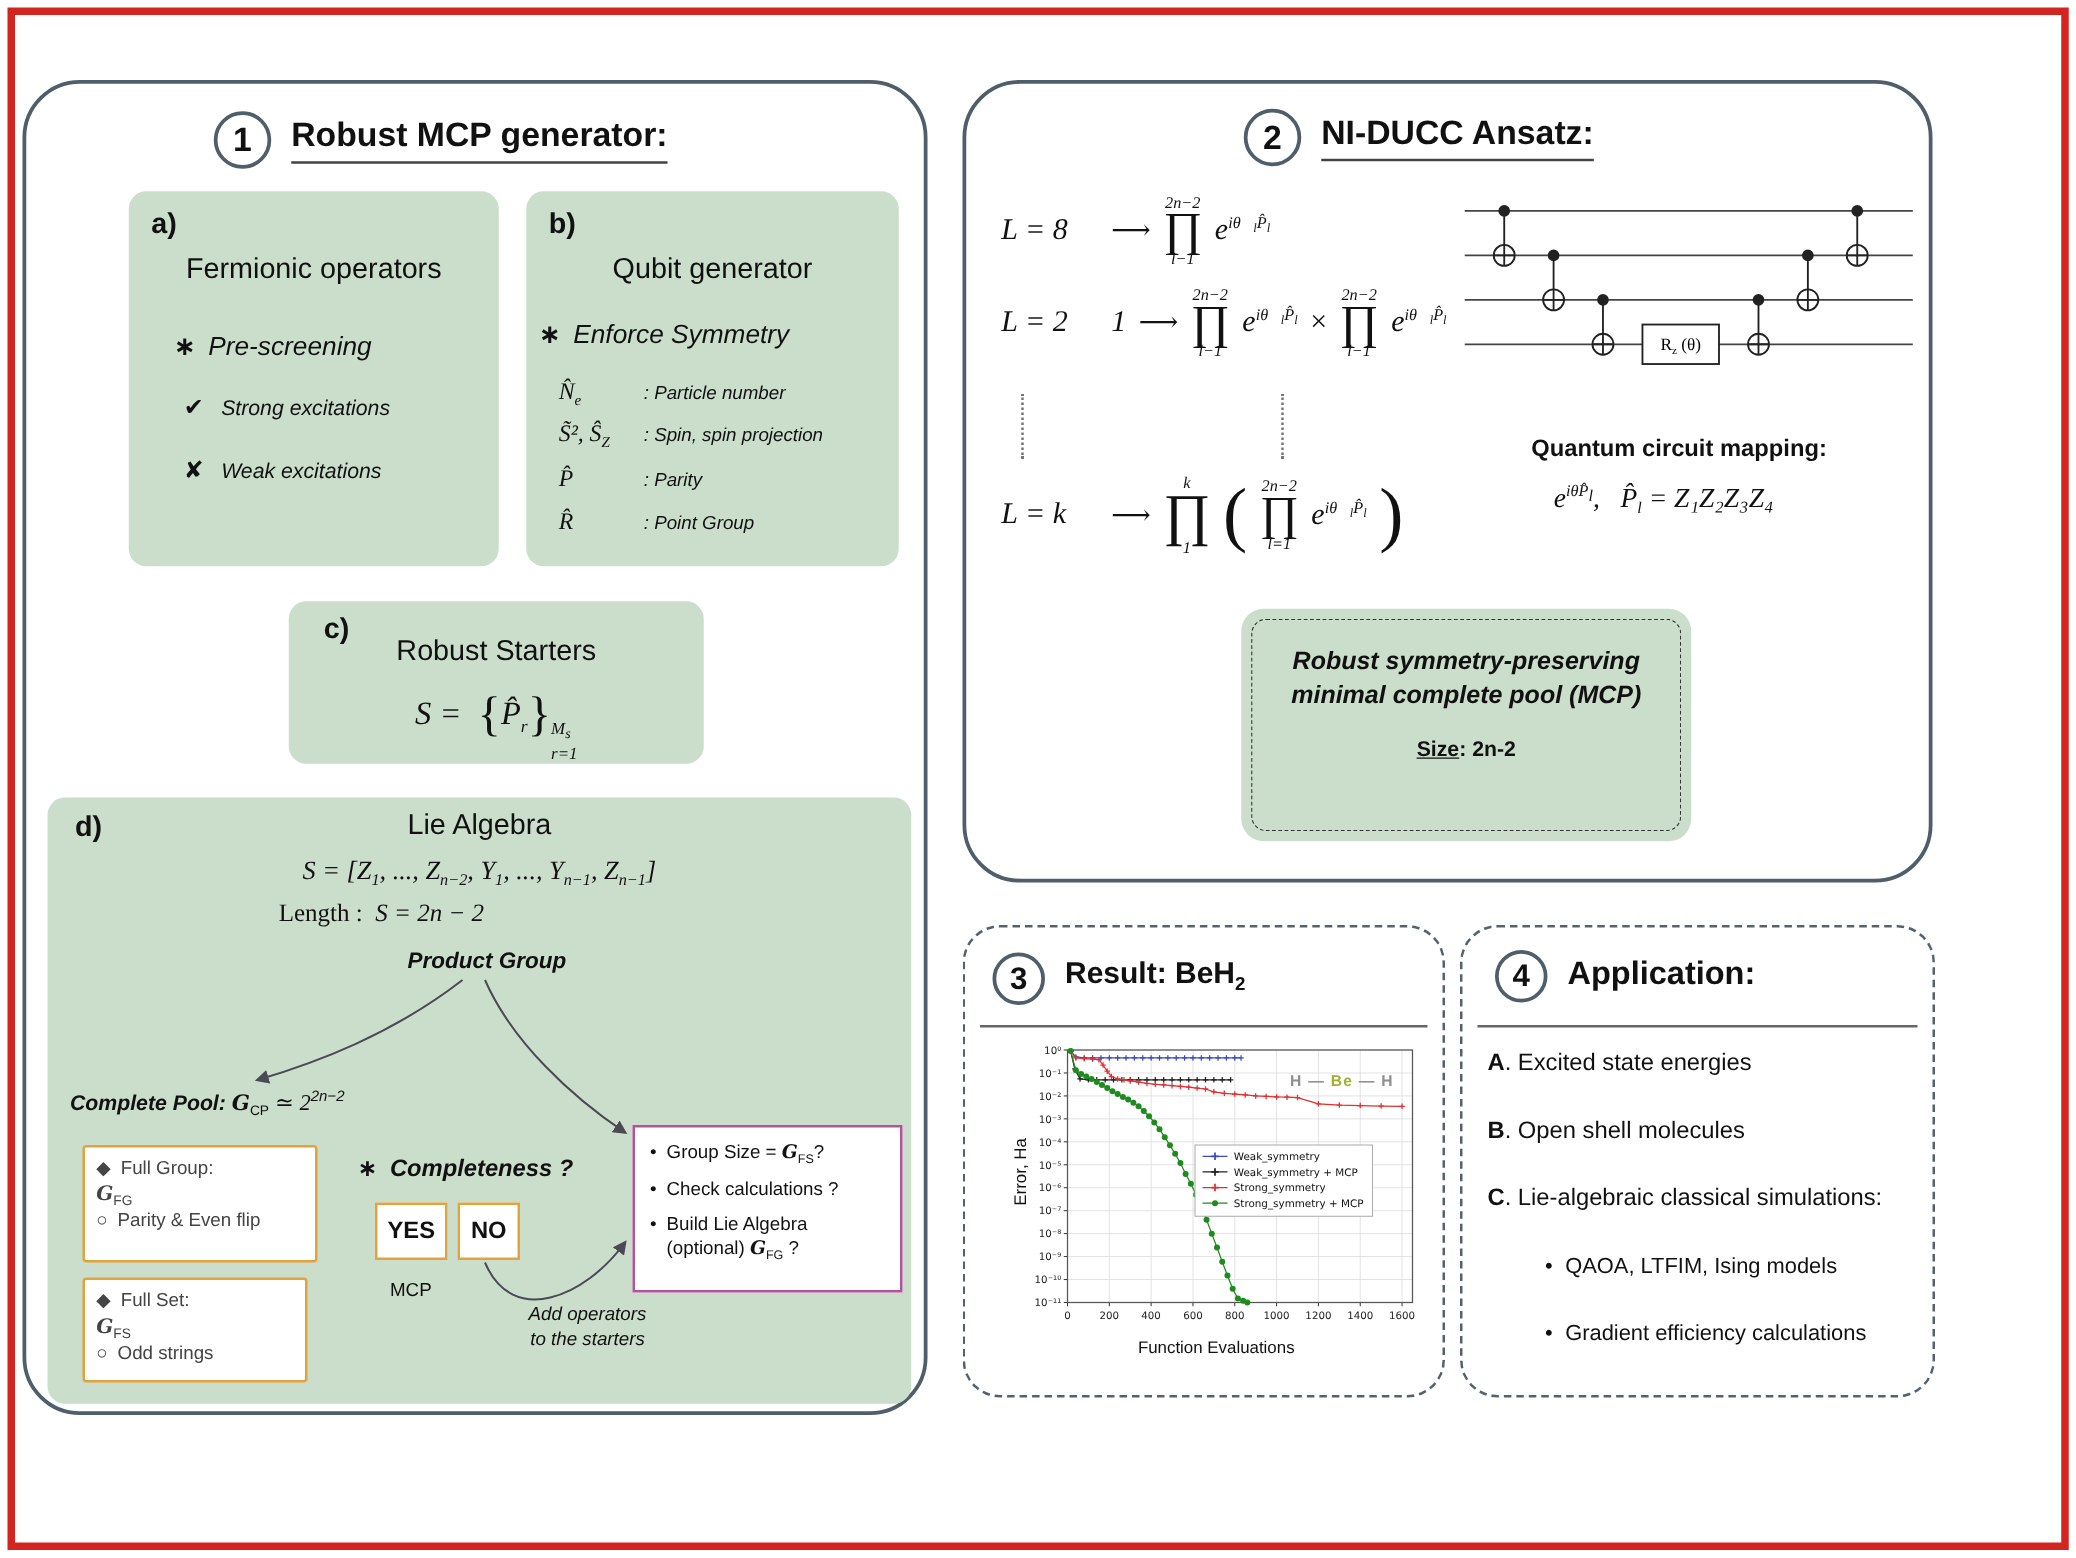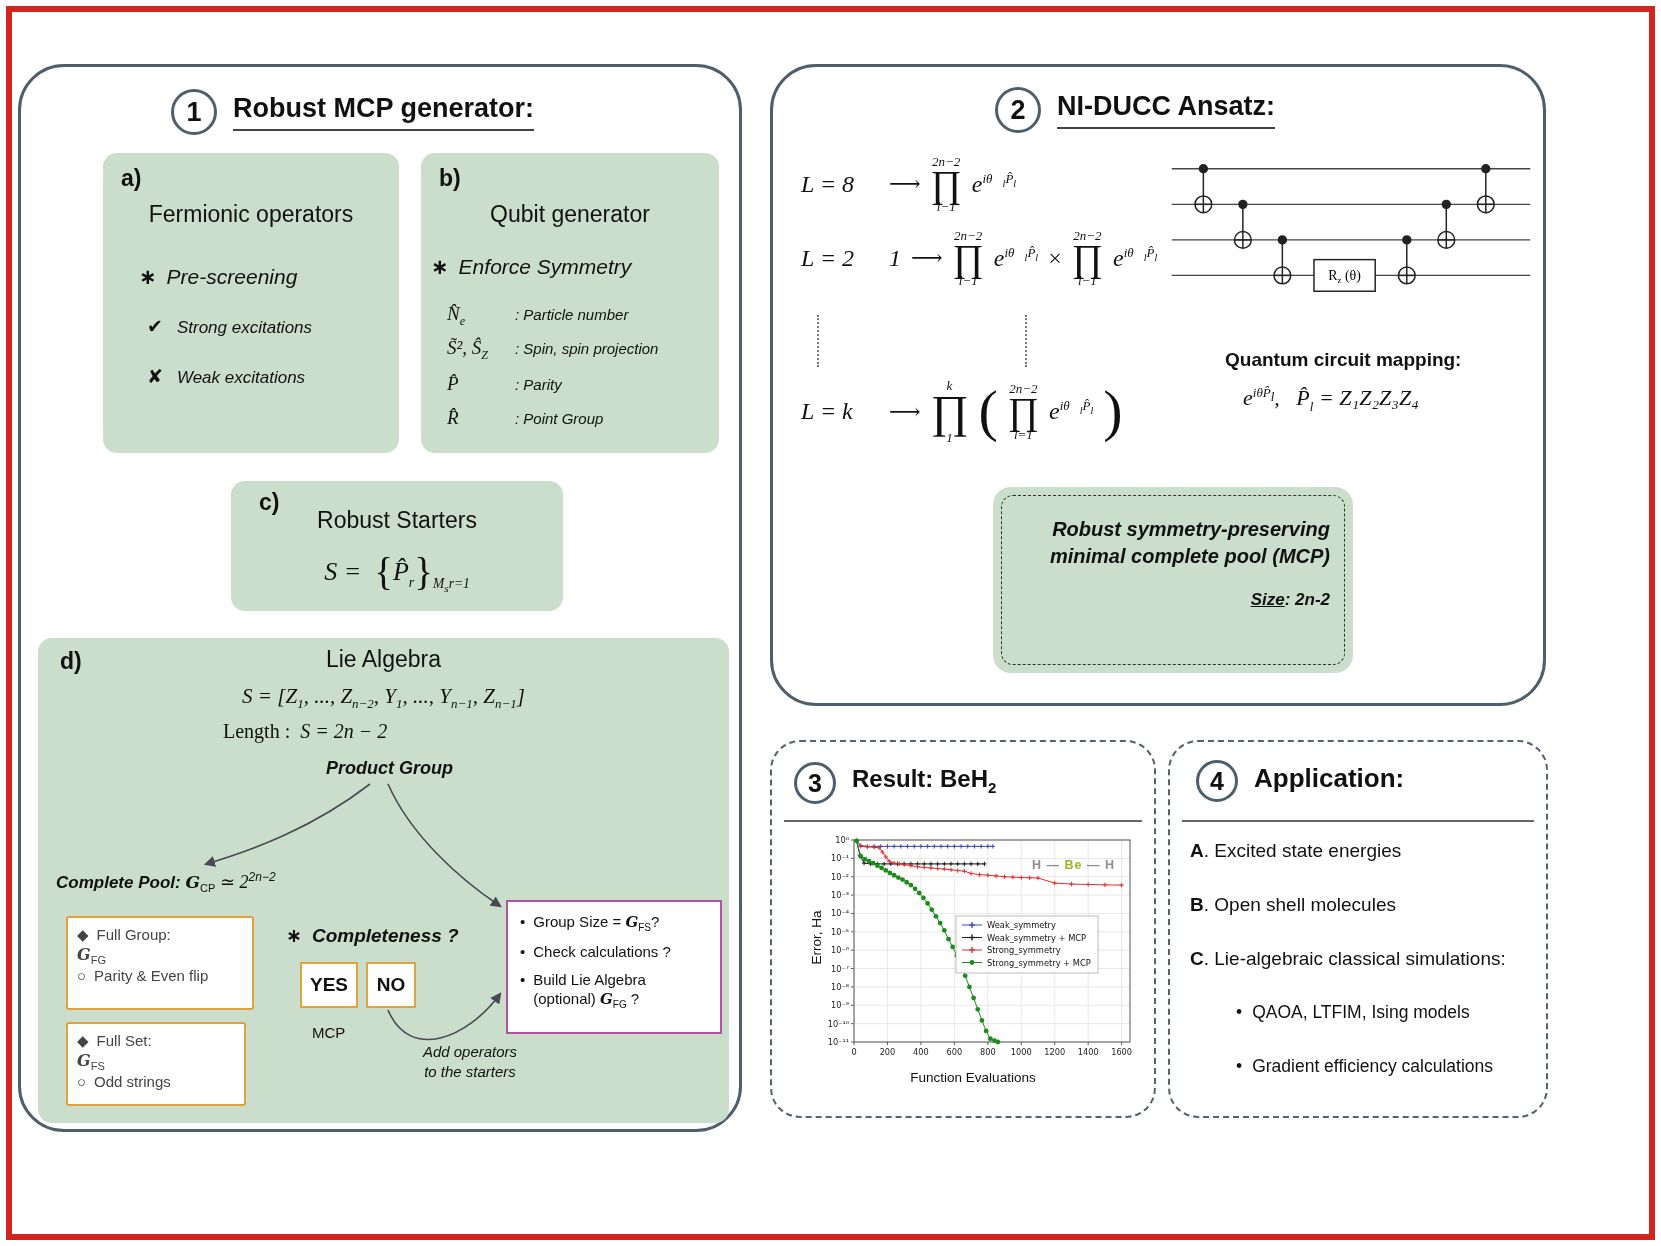--- a/index.html
+++ b/index.html
@@ -22,21 +22,21 @@
 .starline{position:absolute;font-size:21px;font-style:italic;display:flex;gap:10px;align-items:baseline}
 .star{font-style:normal;font-weight:700}
 .checkline{position:absolute;display:flex;gap:14px;align-items:baseline;font-size:17px;font-style:italic}
 .glyph{font-style:normal;font-weight:700;font-size:19px}
 .symrow{position:absolute;display:flex;gap:10px;align-items:baseline}
 .symmath{font-family:"Liberation Serif","DejaVu Serif",serif;font-style:italic;font-size:19px;min-width:58px}
 .symmath sub{font-size:12px}
 .symdesc{font-size:15px;font-style:italic}
 .math{font-family:"Liberation Serif","DejaVu Serif",serif;font-style:italic}
 .bigbrace{font-size:1.5em;font-style:normal;vertical-align:-0.12em}
-.supsub{display:inline-flex;flex-direction:row;align-items:flex-start;font-size:0.52em;line-height:1.15;vertical-align:-0.6em}
+.supsub{display:inline-flex;flex-direction:column;align-items:flex-start;font-size:0.52em;line-height:1.15;vertical-align:-0.6em}
 .setline{position:absolute;left:0;right:0;top:46px;text-align:center;font-size:21px}
 .setline sub{font-size:13px}
 .lenline{position:absolute;left:185px;top:82px;font-size:20px;font-family:"Liberation Serif","DejaVu Serif",serif}
 .pgroup{position:absolute;left:288px;top:120px;font-size:18px;font-weight:700;font-style:italic}
 .poolline{position:absolute;left:18px;top:232px;font-size:17px}
 .poolline .lbl{font-weight:700;font-style:italic}
 .scriptG{font-family:"DejaVu Serif","Liberation Serif",serif;font-style:italic;font-weight:700}
 .orangebox{position:absolute;background:#fff;border:2px solid #e2a33d;border-radius:3px;padding:7px 9px;font-size:15px;color:#444}
 .ob-row{display:flex;gap:8px;align-items:baseline;line-height:1.3}
 .ob-center{text-align:left;font-size:16px}
@@ -56,23 +56,23 @@
 .prod.big .pi{font-size:46px;line-height:.85}
 .efac .e{font-size:24px}
 .exp{font-size:13px;font-style:italic}
 .exp sub{font-size:10px}
 .bigparen{font-size:58px;font-weight:200;font-style:normal;line-height:.8;font-family:"Liberation Serif",serif}
 .dotscol{position:absolute;border-left:2px dotted #777;height:52px}
 .maptitle{position:absolute;font-size:19px;font-weight:700}
 .mapline{position:absolute;font-size:22px}
 .mapline sub{font-size:13px}
 .mcpbox{position:absolute;left:220px;top:420px;width:360px;height:186px;background:#cbdecb;border-radius:18px;padding:8px}
-.mcp-inner{border:1.8px dashed #333;border-radius:12px;height:100%;padding:20px 14px 18px;text-align:right}
+.mcp-inner{border:1.8px dashed #333;border-radius:12px;height:100%;padding:20px 14px 18px;text-align:center}
 .mcp-line{font-weight:700;font-style:italic;font-size:20px;line-height:1.35}
-.mcp-size{margin-top:20px;font-weight:700;font-style:italic;font-size:17px}
+.mcp-size{margin-top:20px;font-weight:700;font-size:17px}
 .size-u{text-decoration:underline}
 svg text{font-family:"Liberation Serif","DejaVu Serif",serif}
 
 .headrule{position:absolute;left:12px;right:12px;top:78px;border-top:2px solid #666}
 .p-title.small{font-size:24px;border-bottom:none}
 .chartwrap{position:absolute;left:36px;top:88px;width:334px;height:282px}
 #chart-svg text{font-family:"DejaVu Sans","Liberation Sans",sans-serif}
 .ylabel{position:absolute;left:-42px;top:100px;width:100px;text-align:center;transform:rotate(-90deg);font-size:13.5px}
 .xlabel{position:absolute;top:240px;width:330px;text-align:center;font-size:13.5px}
 .molecule{position:absolute;left:224px;top:28px;font-weight:700;font-size:12.5px;letter-spacing:1px}

